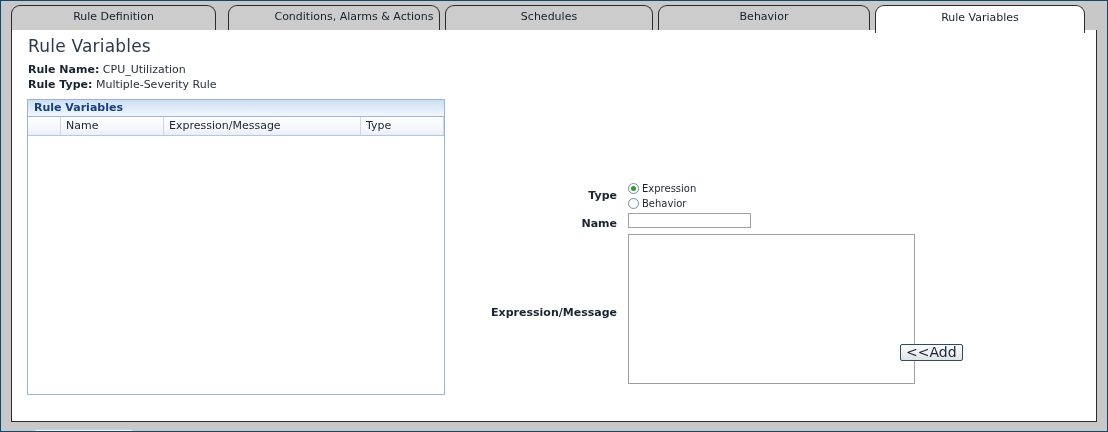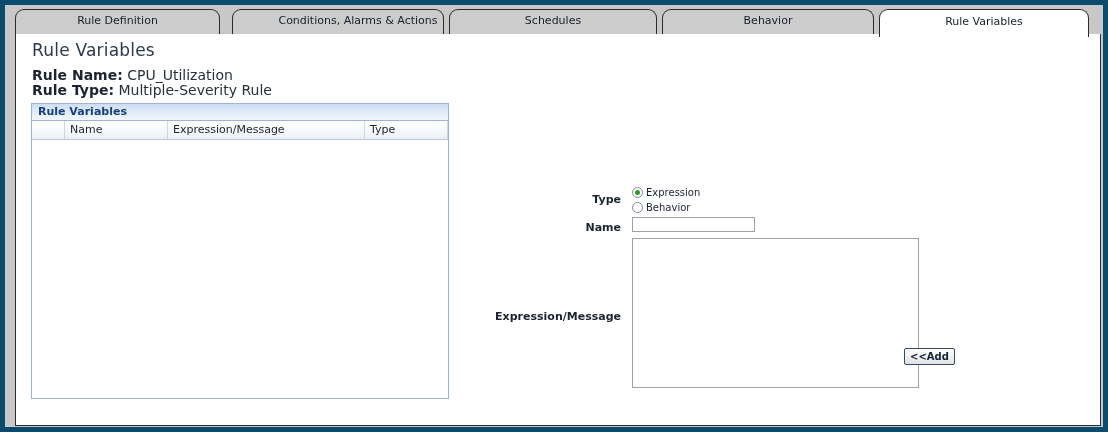--- a/index.html
+++ b/index.html
@@ -11,21 +11,21 @@
     font-family: "DejaVu Sans", "Liberation Sans", sans-serif;
     font-size: 11px;
     color: #000000;
   }
 
   #screen {
     position: relative;
     width: 1108px;
     height: 432px;
     box-sizing: border-box;
-    border: 5px solid #0c4a6e;
+    border: 1px solid #0c4a6e;
     background: #c8c8c8;
     overflow: hidden;
   }
 
   
   #tabstrip {
     position: absolute;
     left: 0;
     top: 0;
     width: 1106px;
@@ -85,21 +85,21 @@
     left: 16px;
     top: 6px;
     font-size: 17px;
     color: #2d3a4a;
     font-weight: normal;
     letter-spacing: 0.2px;
   }
   .meta-line {
     position: absolute;
     left: 16px;
-    font-size: 14px;
+    font-size: 11px;
     color: #1b2430;
     white-space: nowrap;
   }
   .meta-line .lbl { font-weight: bold; }
   .meta-line .val { font-weight: normal; color: #27303b; }
   #meta-name { top: 33px; }
   #meta-type { top: 48px; }
 
   
   #grid-panel {
@@ -253,27 +253,26 @@
   }
 
   #add-button {
     position: absolute;
     left: 448px;
     top: 245px;
     height: 17px;
     box-sizing: border-box;
     padding: 0 5px;
     font-family: "DejaVu Sans", "Liberation Sans", sans-serif;
-    font-size: 10px;
+    font-size: 14px;
     line-height: 15px;
     color: #13243a;
     background: linear-gradient(to bottom, #fdfdfd 0%, #f1f1f1 50%, #e2e2e2 100%);
     border: 1px solid #31496b;
     border-radius: 2px;
-    font-weight: bold;
   }
 </style>
 </head>
 <body>
 
 <div id="screen">
 
   <div id="tabstrip">
     <div class="tab" style="left:10px;  width:205px;">Rule Definition</div>
     <div class="tab" style="left:227px; width:212px;padding-left:40px;">Conditions, Alarms &amp; Actions</div>

